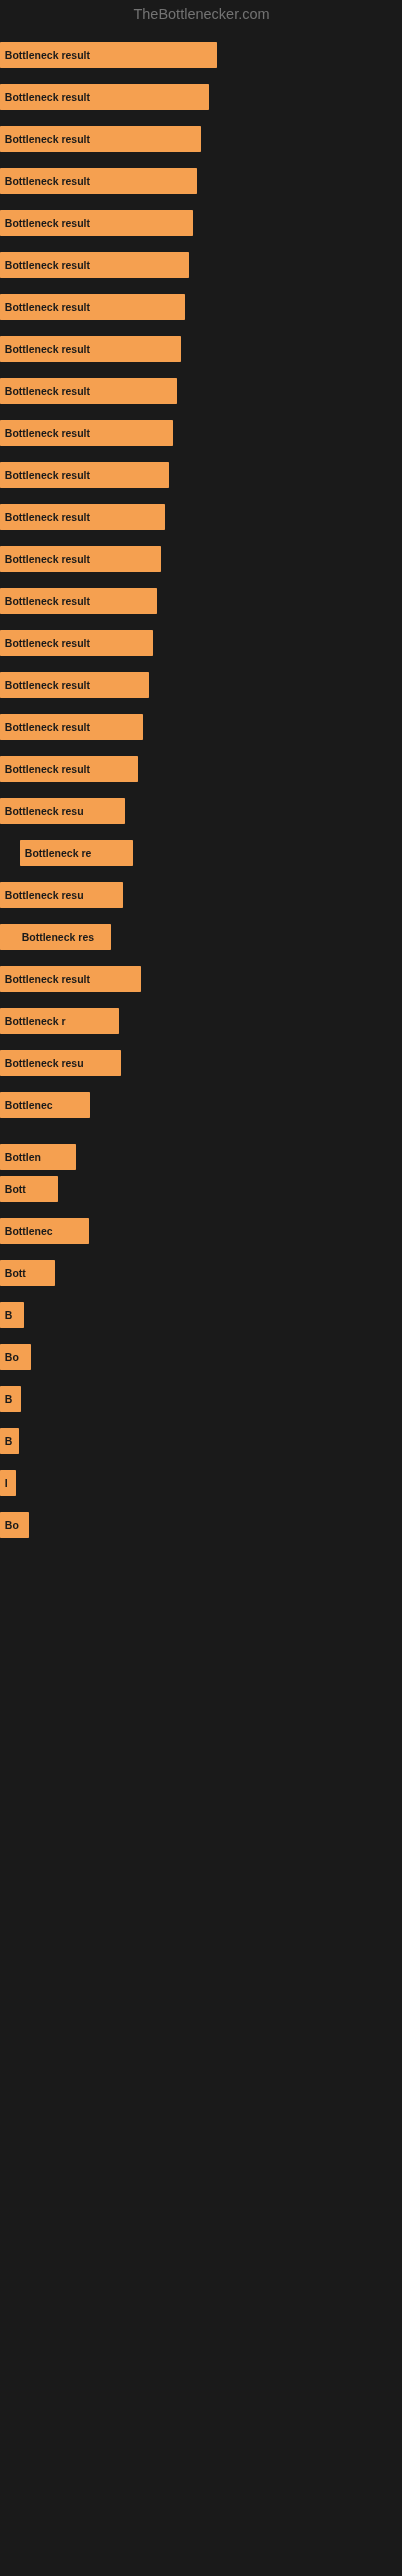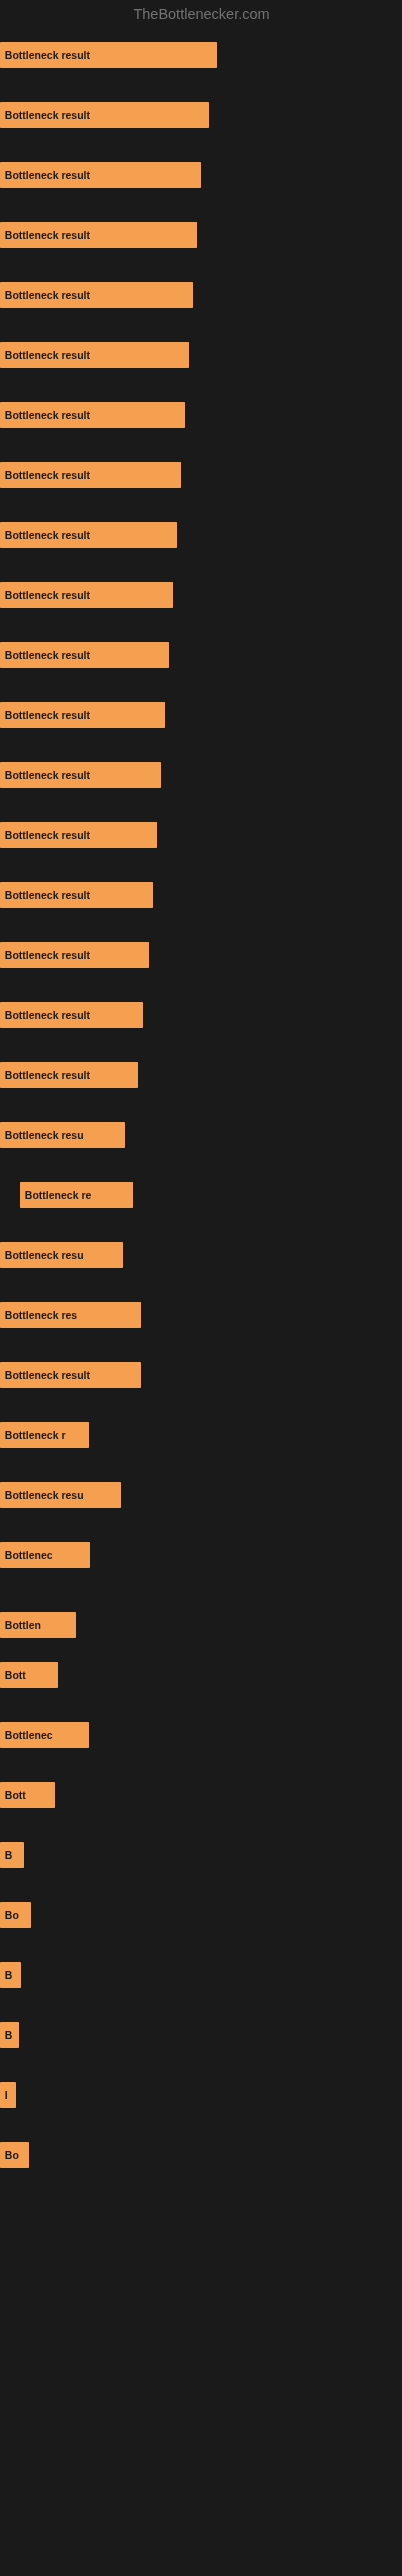--- a/index.html
+++ b/index.html
@@ -21,21 +21,21 @@
       color: #737373;
       font-size: 14.5px;
       padding: 6.4px 0 3.2px 0;
       font-weight: normal;
     }
 
     .bars-container {
       padding: 8px 0;
       display: flex;
       flex-direction: column;
-      gap: 18px;
+      gap: 0;
     }
 
     .bar-row {
       display: flex;
       align-items: center;
       margin-bottom: 0;
       height: 42px;
       padding: 4.8px 0;
     }
 
@@ -164,31 +164,31 @@
       <div class="bar" style="width: 113px; margin-left: 20px;">
         <span class="bar-label">Bottleneck re</span>
       </div>
     </div>
     <div class="bar-row">
       <div class="bar" style="width: 123px;">
         <span class="bar-label">Bottleneck resu</span>
       </div>
     </div>
     <div class="bar-row">
+      <div class="bar" style="width: 111px; justify-content: center;">
+        <span class="bar-label">Bottleneck res</span>
+      </div>
+    </div>
+    <div class="bar-row">
       <div class="bar" style="width: 141px;">
-        <span class="bar-label">Bottleneck res</span>
-      </div>
-    </div>
-    <div class="bar-row">
-      <div class="bar" style="width: 141px;">
-        <span class="bar-label">Bottleneck result</span>
-      </div>
-    </div>
-    <div class="bar-row">
-      <div class="bar" style="width: 89px;">
+        <span class="bar-label">Bottleneck result</span>
+      </div>
+    </div>
+    <div class="bar-row">
+      <div class="bar" style="width: 119px;">
         <span class="bar-label">Bottleneck r</span>
       </div>
     </div>
     <div class="bar-row">
       <div class="bar" style="width: 121px;">
         <span class="bar-label">Bottleneck resu</span>
       </div>
     </div>
     <div class="bar-row">
       <div class="bar" style="width: 90px;">

